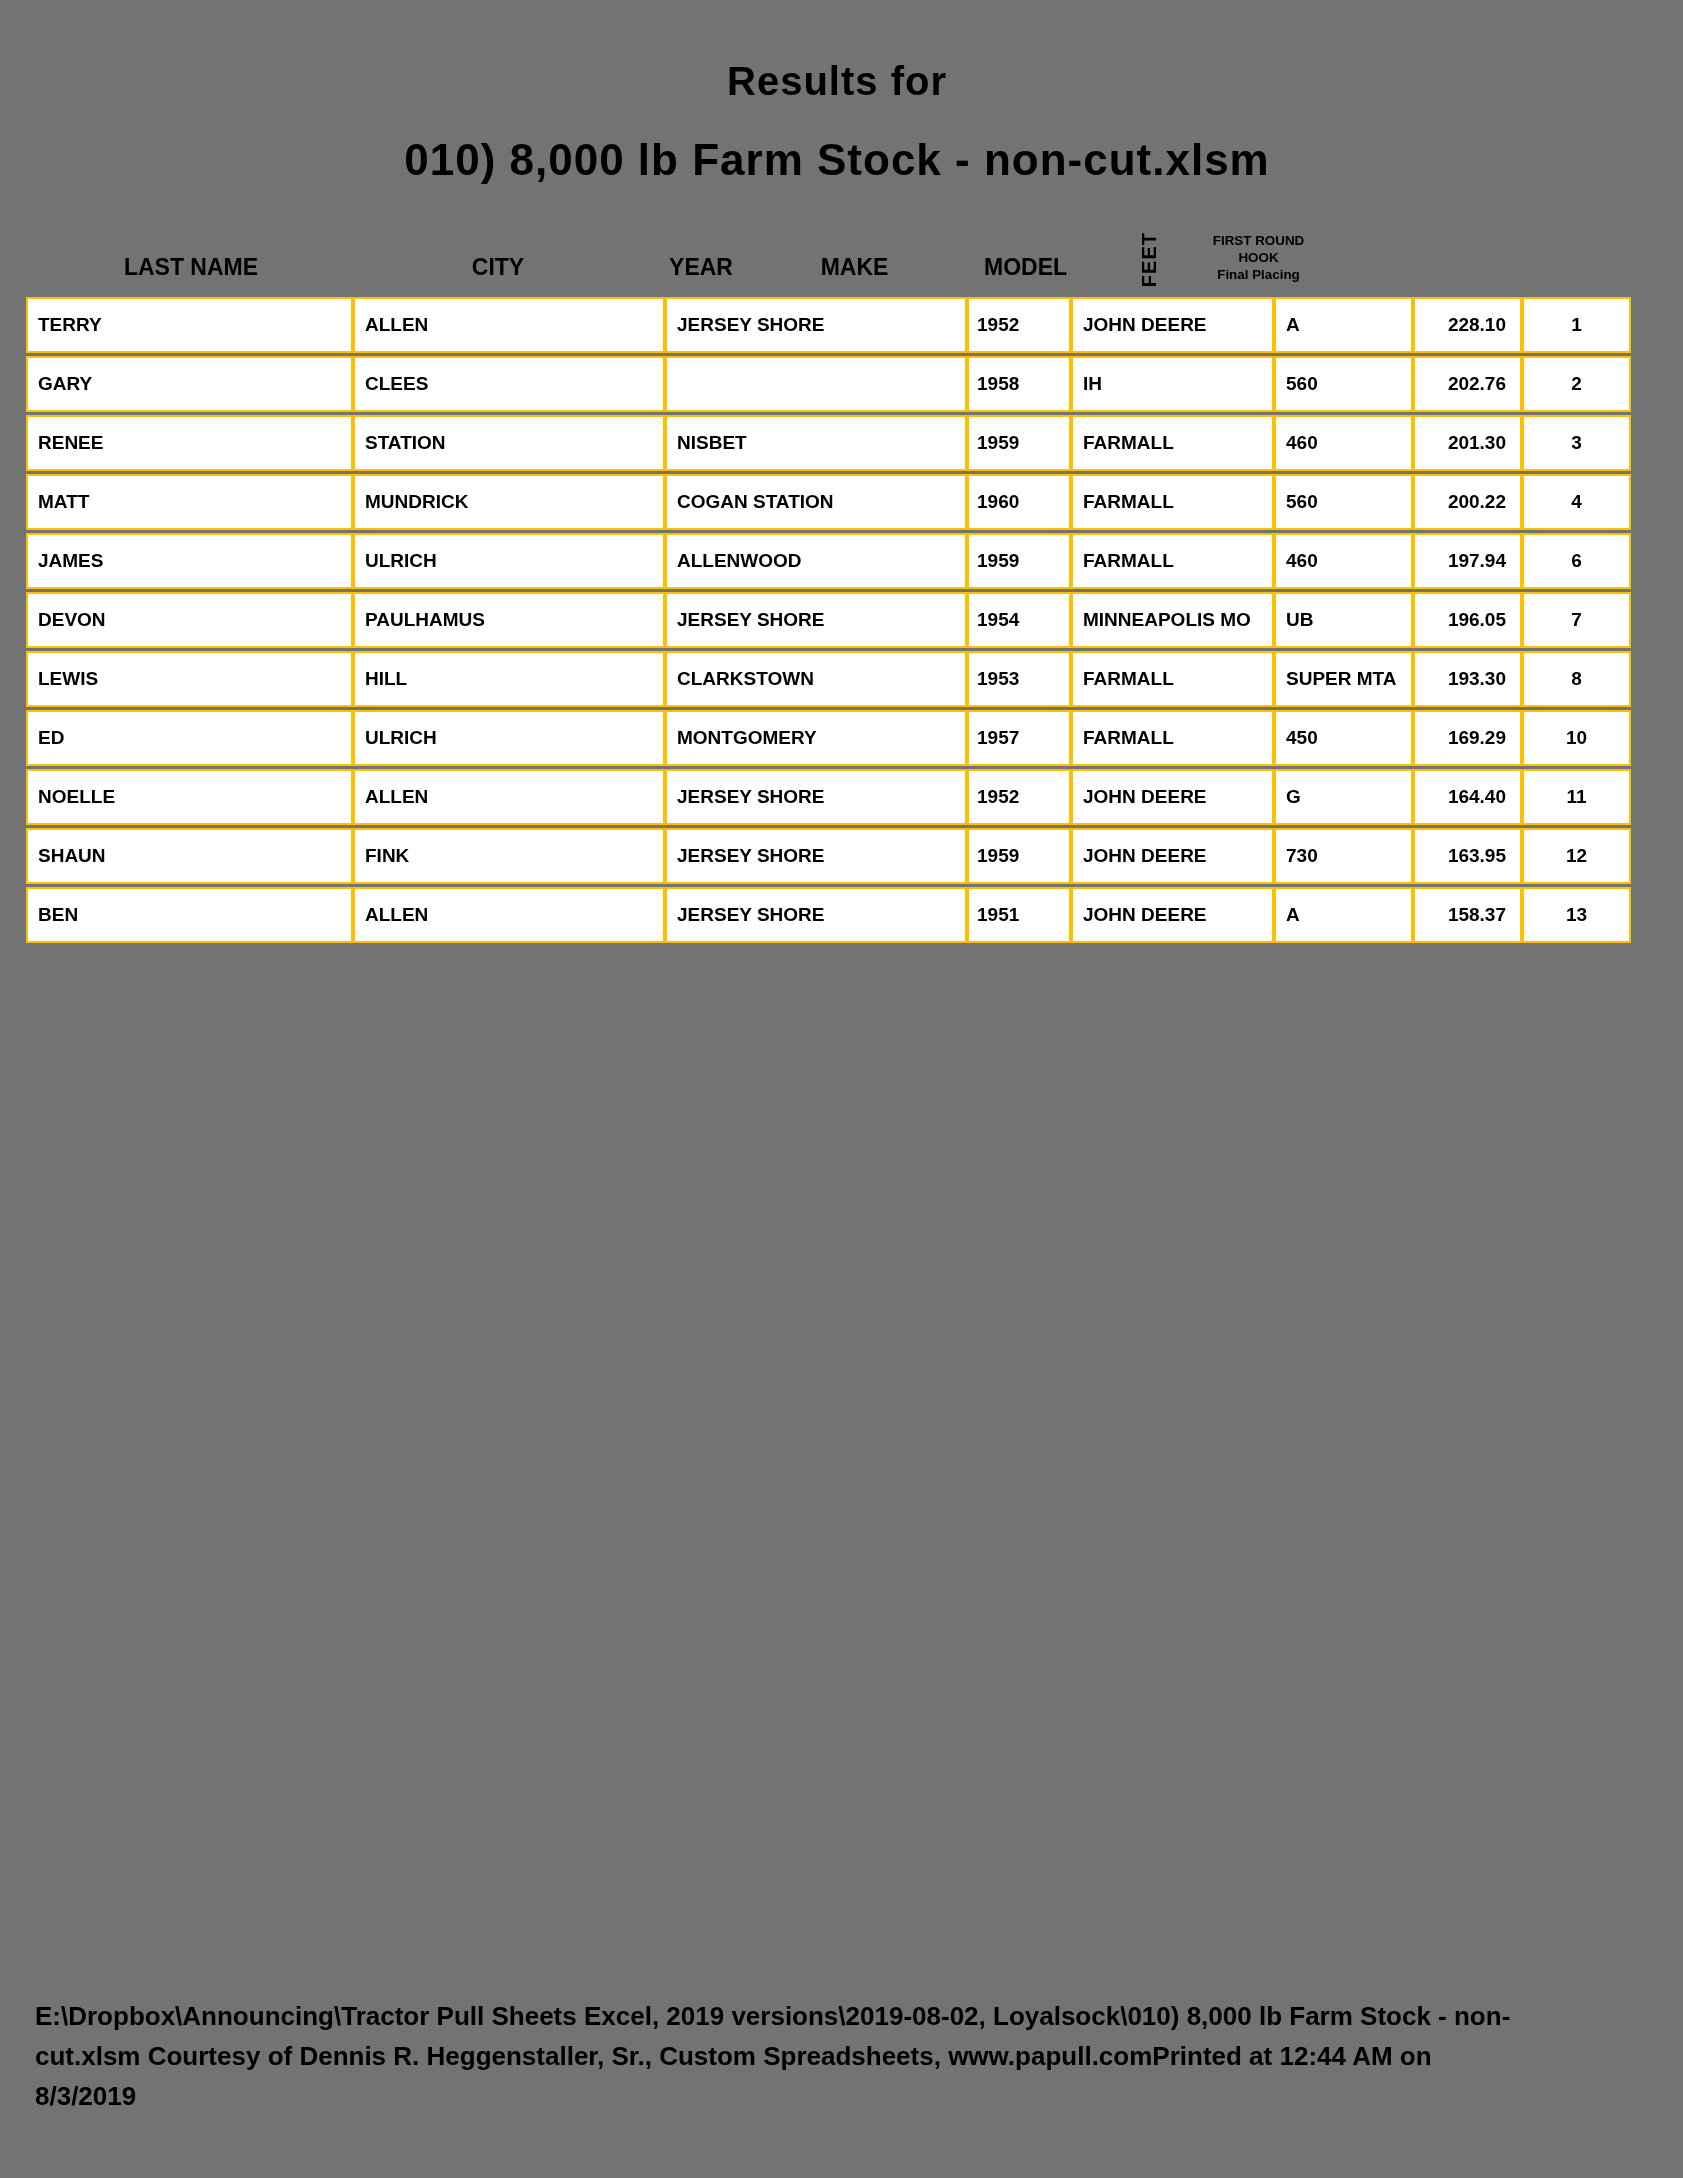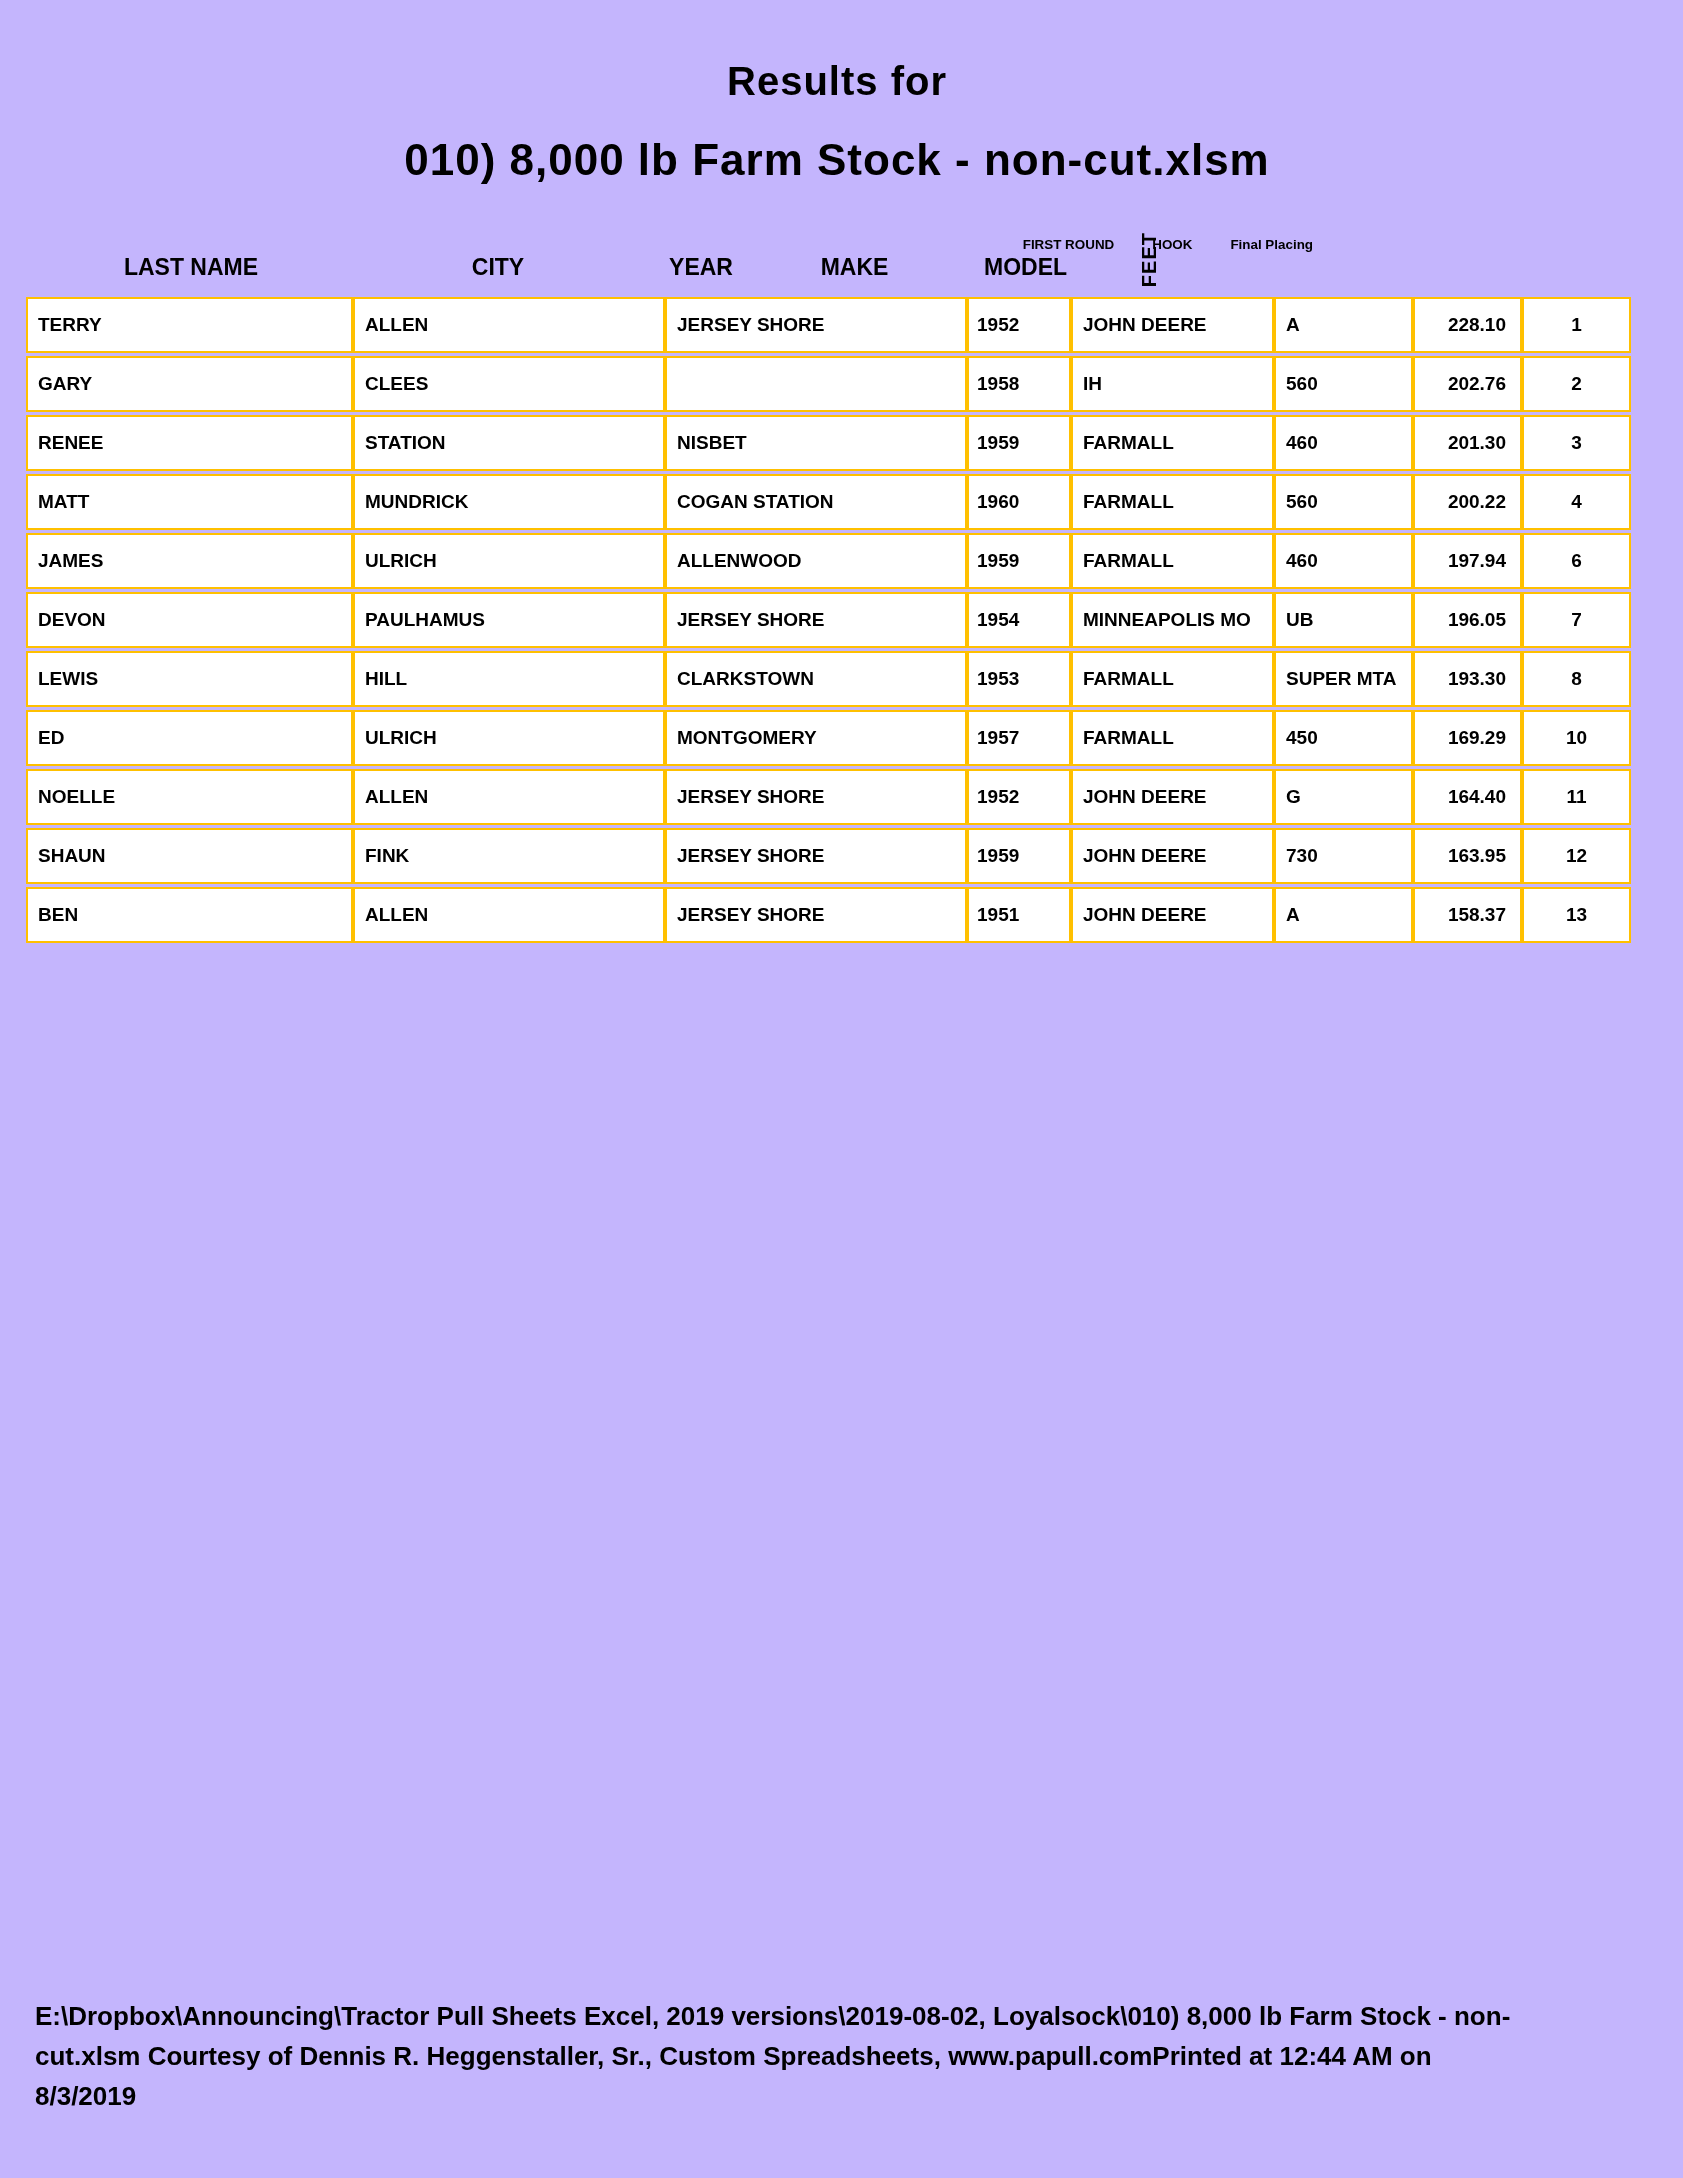--- a/index.html
+++ b/index.html
@@ -1,32 +1,32 @@
 <!DOCTYPE html>
 <html><head>
 <meta charset="utf-8">
 <style>
   html,body{margin:0;padding:0;background:#ffffff;}
   body{width:1683px;height:2178px;font-family:"Liberation Sans",sans-serif;color:#000;}
-  .sheet{position:relative;width:1683px;height:2178px;background:#c4b5fd;overflow:hidden;}
+  .sheet{position:relative;width:1683px;height:2178px;background:#737373;overflow:hidden;}
 
   .title1{position:absolute;top:59px;left:35px;width:1604px;margin:0;text-align:center;
           font-size:40px;font-weight:bold;letter-spacing:1px;}
   .title2{position:absolute;top:135px;left:35px;width:1604px;margin:0;text-align:center;
           font-size:44px;font-weight:bold;letter-spacing:1px;}
 
   .header-row{position:absolute;top:206px;left:35px;width:1604px;height:87px;display:flex;}
   .hcell{display:flex;justify-content:center;align-items:flex-end;padding-bottom:12px;
          font-weight:bold;font-size:23px;box-sizing:border-box;}
   .w0{width:327px}.w1{width:312px}.w2{width:302px}.w3{width:104px}
   .w4{width:203px}.w5{width:139px}.w6{width:109px}.w7{width:109px}
   .feet-cell{padding-bottom:6px;}
   .feet-rot{writing-mode:vertical-rl;transform:rotate(180deg);font-size:20px;font-weight:bold;letter-spacing:1px;}
-  .hook{justify-content:flex-end;align-items:center;
-        font-size:13.4px;line-height:17px;padding-bottom:10px;text-align:center;white-space:nowrap;gap:38px;}
+  .hook{flex-direction:column;justify-content:flex-end;align-items:center;
+        font-size:13.4px;line-height:17px;padding-bottom:10px;text-align:center;white-space:nowrap;}
 
   .grid{position:absolute;top:294px;left:26px;width:1604px;table-layout:fixed;
         border-collapse:separate;border-spacing:0 3px;}
   .grid td{border:2px solid #FFC000;height:56px;box-sizing:border-box;
            font-size:19px;font-weight:bold;padding:0 0 0 10px;
            overflow:hidden;white-space:nowrap;vertical-align:middle;background:#fff;}
   .grid td.c3{padding-left:8px;}
   .grid td.c6{text-align:right;padding-left:0;padding-right:14px;}
   .grid td.c7{text-align:center;padding-left:0;}
 

